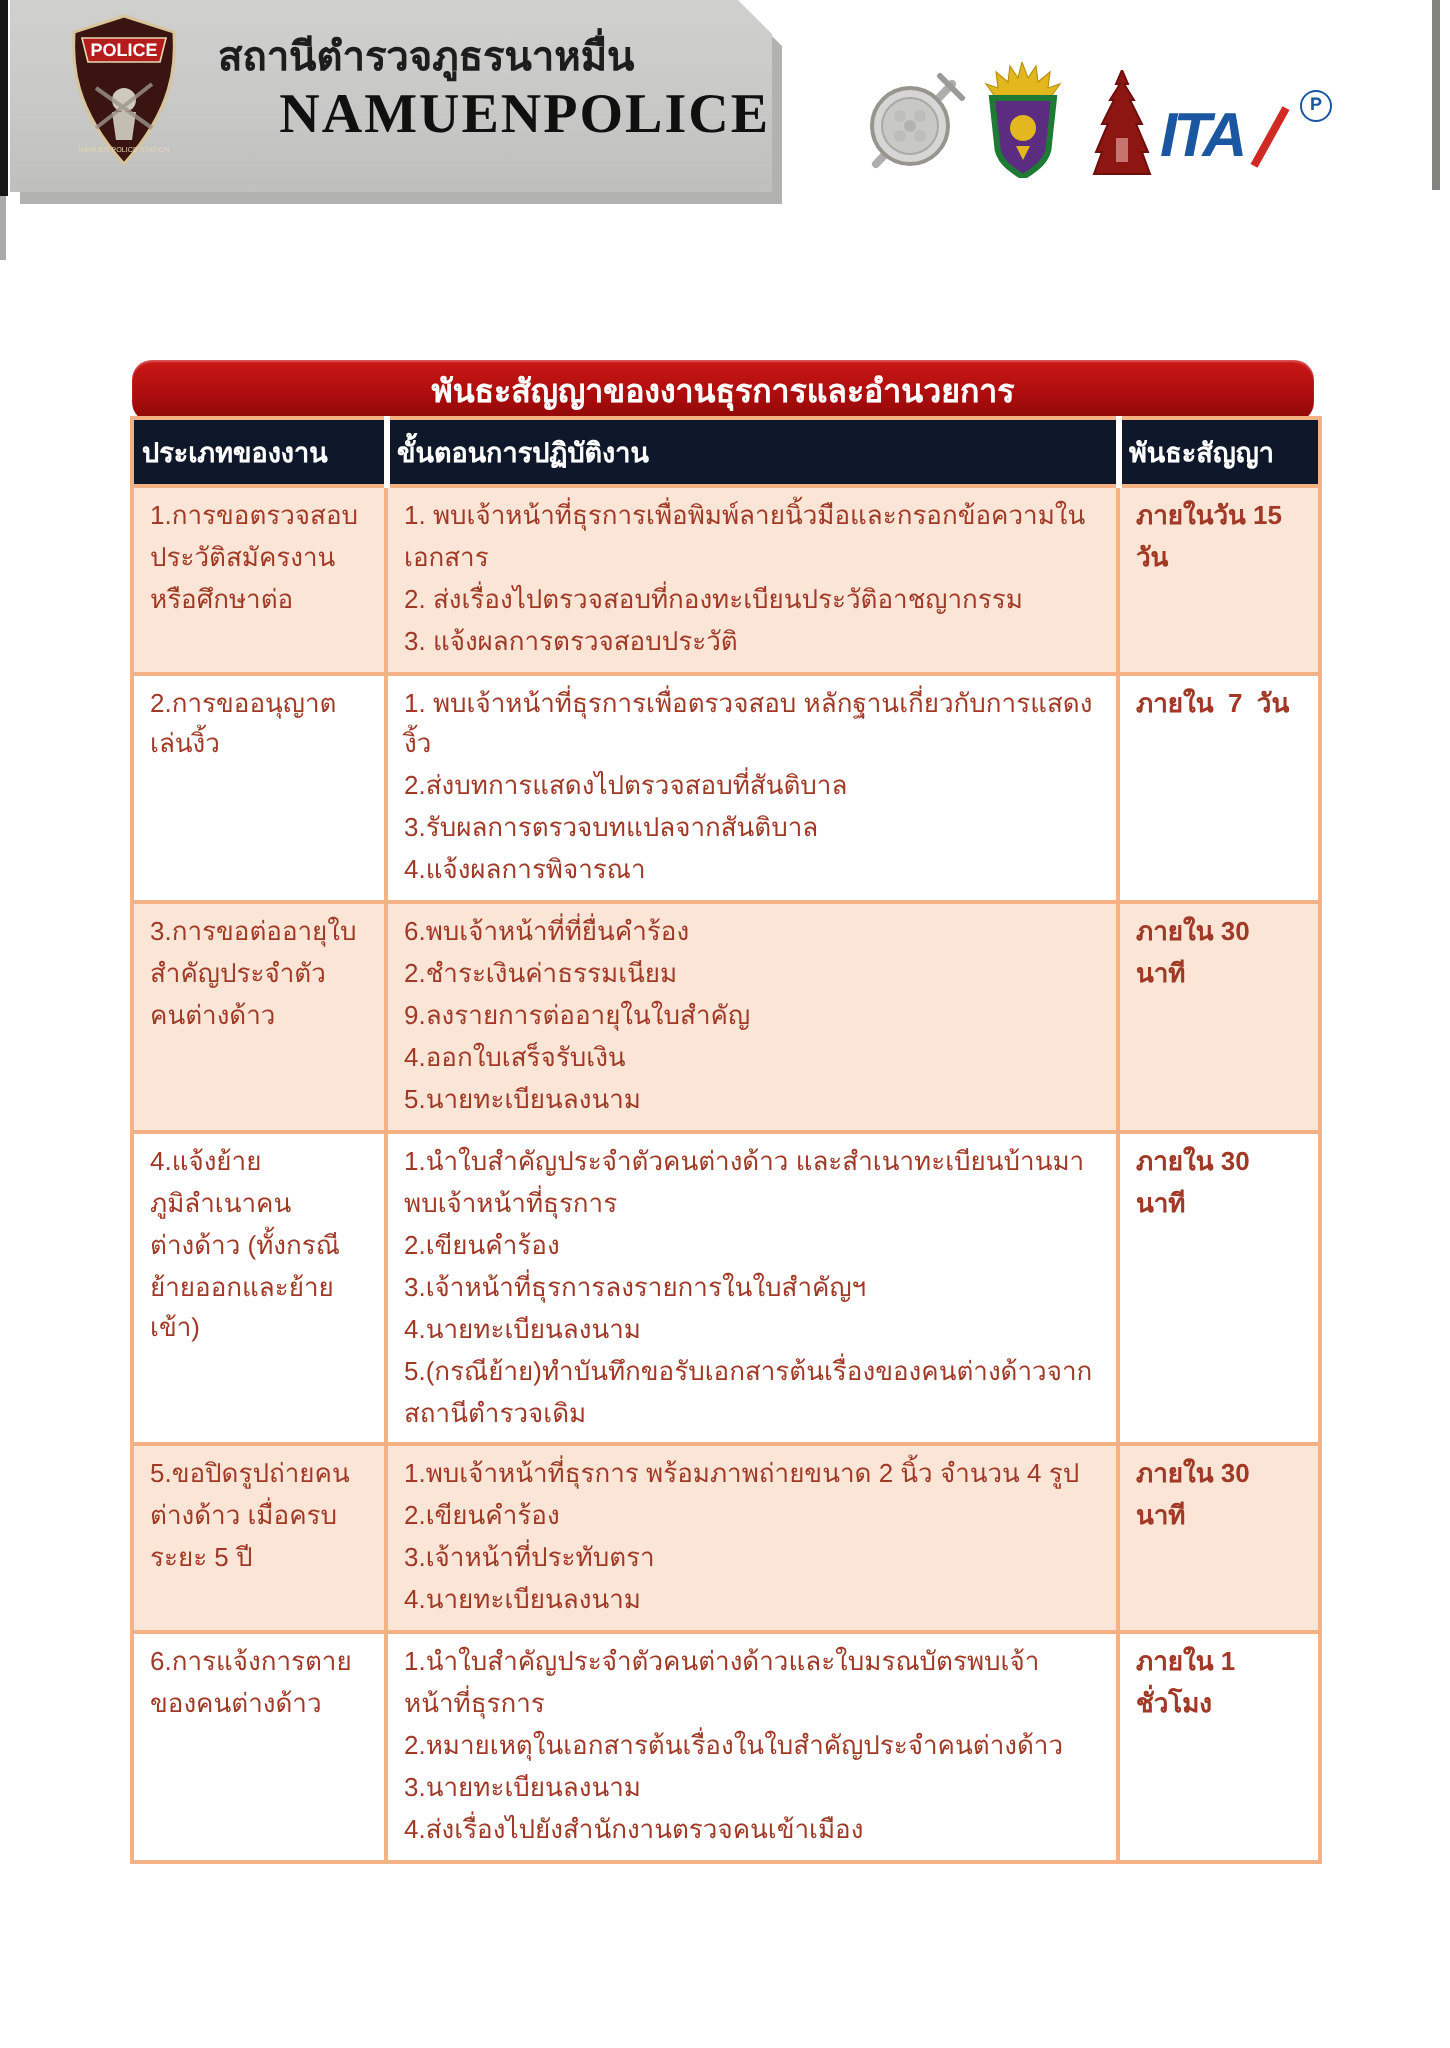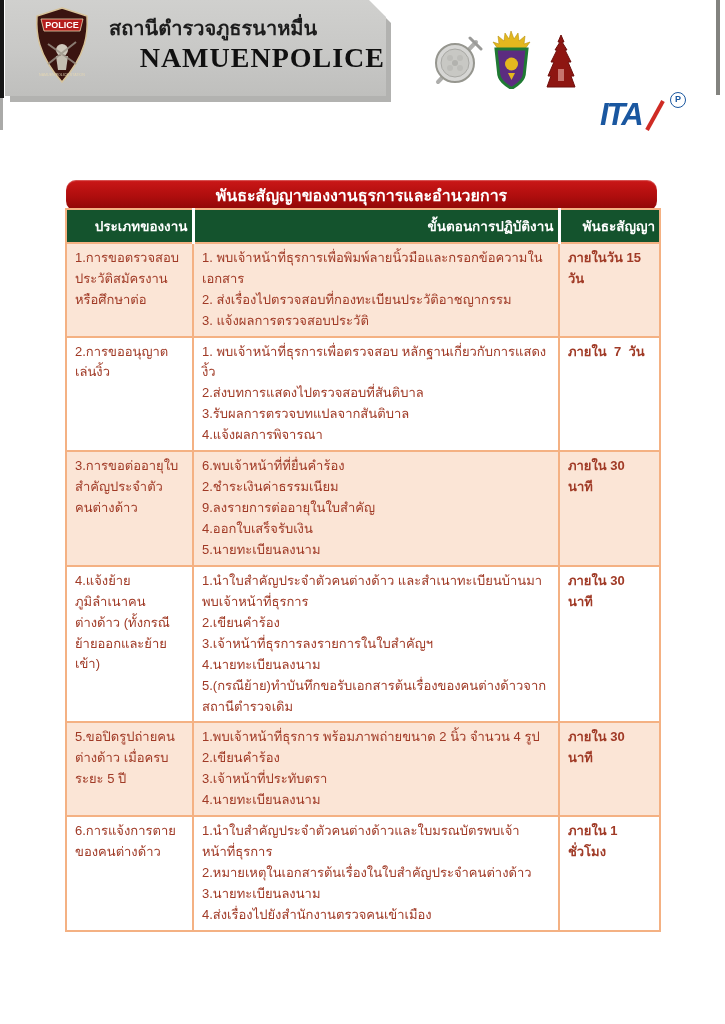--- a/index.html
+++ b/index.html
@@ -28,21 +28,21 @@
   }
   .station-name-eng{
     position:absolute;left:96px;top:42px;width:284px;text-align:right;
     font-family:"Liberation Serif",serif;font-size:28px;font-weight:bold;color:#101010;
     letter-spacing:1px;
   }
   .logo{position:absolute;}
   .logo-medal{left:429px;top:35px;width:54px;height:54px;}
   .logo-crest{left:491px;top:31px;width:41px;height:58px;}
   .logo-spire{left:543px;top:35px;width:36px;height:54px;}
-  .logo-ita{left:600px;top:50px;width:88px;height:40px;margin-top:47px;}
+  .logo-ita{left:580px;top:50px;width:88px;height:40px;}
   .ita-text{
     font-size:31px;font-weight:900;font-style:italic;color:#1a57a0;
     letter-spacing:-2px;line-height:36px;display:inline-block;
   }
   .ita-slash{position:absolute;left:53px;top:2px;width:4px;height:33px;background:#cf2b24;transform:rotate(29deg);}
   .ita-mark{
     position:absolute;right:2px;top:-5px;width:14px;height:14px;border:1.5px solid #1a57a0;border-radius:50%;
     font-size:9px;font-weight:bold;color:#1a57a0;text-align:center;line-height:13px;font-style:normal;
   }
 
@@ -56,22 +56,22 @@
     margin-top:28px;
   }
 
   
   .commit-table{
     position:absolute;left:65px;top:208px;width:594px;
     border-collapse:collapse;table-layout:fixed;
     font-size:13px;color:#a03a26;
   }
   .commit-table th{
-    background:#14532d;color:#fff;font-weight:bold;font-size:13.5px;
-    height:28px;border:2px solid #F4B183;padding:2px 4px;text-align:right;
+    background:#0f172a;color:#fff;font-weight:bold;font-size:13.5px;
+    height:28px;border:2px solid #F4B183;padding:2px 4px;text-align:left;
   }
   .commit-table th + th{border-left:3px solid #ffffff;}
   .commit-table td{
     border:2px solid #F4B183;vertical-align:top;
     padding:4px 9px 4px 8px;line-height:1.6;
   }
   .commit-table tbody tr:nth-child(odd) td{background:#FBE5D6;}
   .commit-table tbody tr:nth-child(even) td{background:#ffffff;}
   .commit{white-space:pre-wrap;padding-top:6px;font-weight:bold;}
   .r1{height:58px}.r2{height:88px}.r3{height:102px}.r4{height:124px}.r5{height:82px}.r6{height:94px}

